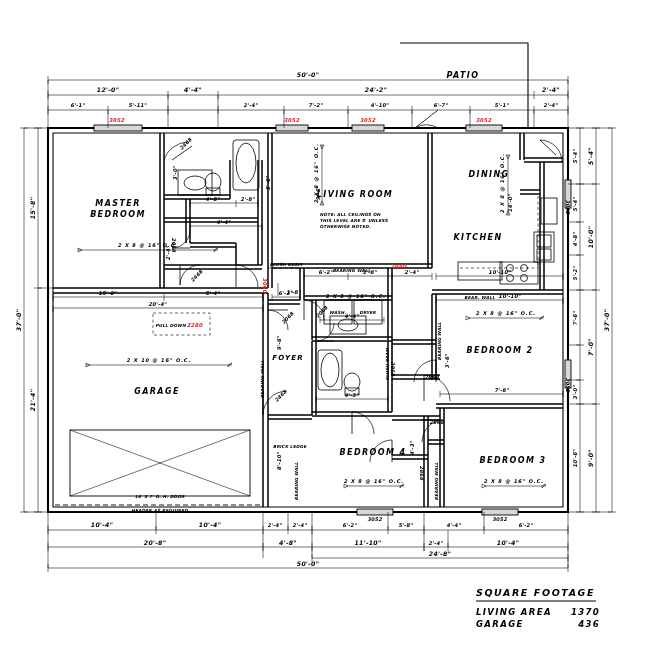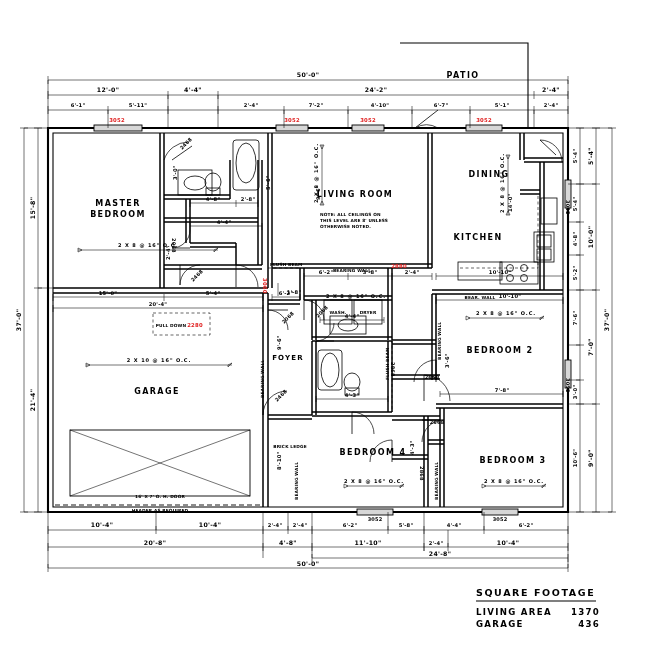--- a/index.html
+++ b/index.html
@@ -12,20 +12,21 @@
     height: 651px;
     font-family: "DejaVu Sans", sans-serif;
     overflow: hidden;
     position: relative;
   }
   #plan-root {
     position: relative;
     width: 534px;
     height: 651px;
     background: #ffffff;
+    font-style: italic;
   }
   svg#floorplan {
     position: absolute;
     left: 0;
     top: 0;
     display: block;
   }
   .wall      { fill: none; stroke: #000000; stroke-width: 2.1; }
   .wall-thin { fill: none; stroke: #000000; stroke-width: 1.1; }
   .wall-in   { fill: none; stroke: #000000; stroke-width: 1.5; }

